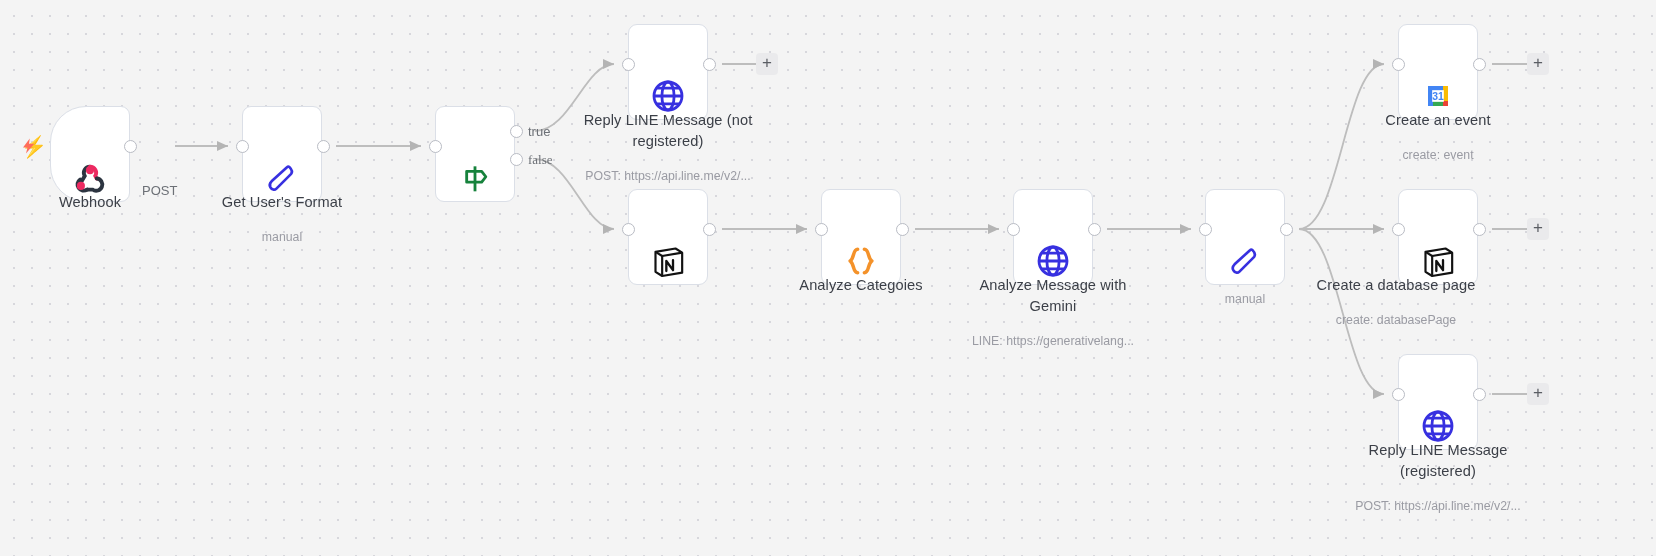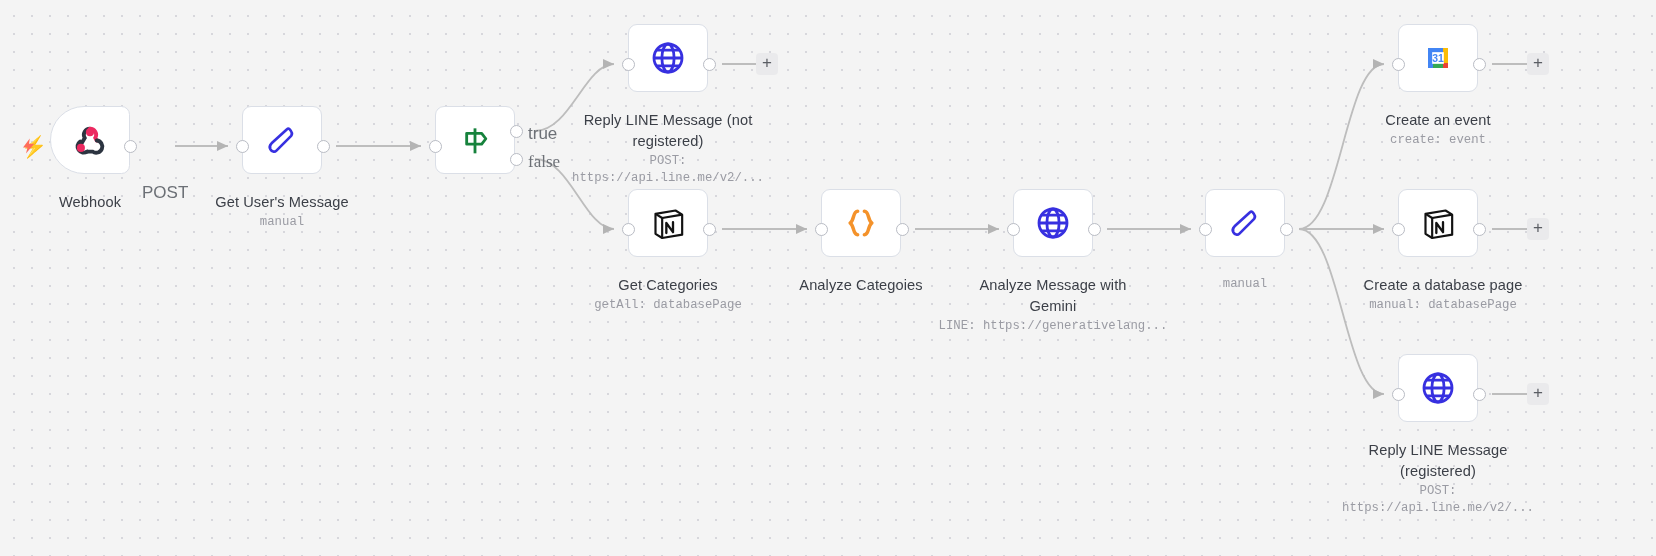--- a/index.html
+++ b/index.html
@@ -23,27 +23,27 @@
   #edges {
     position: absolute;
     left: 0; top: 0;
     width: 1656px;
     height: 556px;
     pointer-events: none;
   }
   .node {
     position: absolute;
     width: 80px;
-    height: 68px;
+    height: 96px;
     background: #ffffff;
     border: 1px solid #dbdfe7;
     border-radius: 9px;
     box-sizing: border-box;
     display: flex;
-    align-items: center;
+    align-items: flex-end;
     justify-content: center;
   }
   .node.trigger {
     border-radius: 36px 9px 9px 36px;
   }
   .node-icon {
     width: 46px;
     height: 46px;
     display: flex;
     align-items: center;
@@ -59,36 +59,35 @@
     font-size: 14.6px;
     line-height: 21px;
     color: #3b3f47;
     letter-spacing: 0.1px;
     white-space: pre-line;
   }
   .node-subtitle {
     font-size: 12.3px;
     line-height: 17px;
     color: #9a9ba3;
-    margin-top: 1px;
+    margin-top: 16px;
     white-space: pre-line;
-    font-family: Liberation Mono, monospace;
   }
   .port {
     position: absolute;
     width: 13px;
     height: 13px;
     border-radius: 50%;
     background: #ffffff;
     border: 1.6px solid #b9bcc4;
     box-sizing: border-box;
   }
   .port-label {
     position: absolute;
-    font-size: 17px;
+    font-size: 13px;
     color: #6c7076;
     white-space: nowrap;
     text-align: right;
   }
   .plus-btn {
     position: absolute;
     width: 22px;
     height: 22px;
     border-radius: 4px;
     background: #eaeaec;
@@ -172,21 +171,21 @@
   <div class="node" style="left:242px; top:106px;">
     <div class="node-icon">
       <svg viewBox="0 0 48 48" width="40" height="40">
         <path d="M33 11 C36 14 37 16 35 19 L17 37 C15 39 12 38 10 35 C8.5 32.5 9.5 30 11.5 28 L30 11 C31.2 9.8 32 10 33 11 Z" fill="none" stroke="#3730e0" stroke-width="3.2" stroke-linejoin="round"></path>
       </svg>
     </div>
   </div>
   <div class="port" style="left:236px; top:140px;"></div>
   <div class="port" style="left:317px; top:140px;"></div>
   <div class="label-wrap" style="left:167px; top:192px;">
-    <div class="node-title">Get User's Message</div>
+    <div class="node-title">Get User's Format</div>
     <div class="node-subtitle">manual</div>
   </div>
 
   <div class="node" style="left:435px; top:106px;">
     <div class="node-icon">
       <svg viewBox="0 0 48 48" width="40" height="40">
         <path d="M24 10 L24 40" stroke="#16823c" stroke-width="3.4" fill="none"></path>
         <path d="M14 16 L32 16 L37 22.5 L32 29 L14 29 Z" fill="none" stroke="#16823c" stroke-width="3.4" stroke-linejoin="round"></path>
       </svg>
     </div>
@@ -220,24 +219,20 @@
       <svg viewBox="0 0 48 48" width="40" height="40">
         <path d="M9 13 L33 9 L41 14 L41 38 L17 42 L9 37 Z" fill="#ffffff" stroke="#121212" stroke-width="2.6" stroke-linejoin="round"></path>
         <path d="M9 13 L17 18 L41 14" fill="none" stroke="#121212" stroke-width="2.6" stroke-linejoin="round"></path>
         <path d="M17 18 L17 42" fill="none" stroke="#121212" stroke-width="2.6"></path>
         <path d="M22 36 L22 24 L30 35 L30 23" fill="none" stroke="#121212" stroke-width="2.8" stroke-linejoin="round" stroke-linecap="round"></path>
       </svg>
     </div>
   </div>
   <div class="port" style="left:622px; top:223px;"></div>
   <div class="port" style="left:703px; top:223px;"></div>
-  <div class="label-wrap" style="left:553px; top:275px;">
-    <div class="node-title">Get Categories</div>
-    <div class="node-subtitle">getAll: databasePage</div>
-  </div>
 
   <div class="node" style="left:821px; top:189px;">
     <div class="node-icon">
       <svg viewBox="0 0 48 48" width="40" height="40">
         <path d="M20 10 C14 10 16 21 11 24 C16 27 14 38 20 38" fill="none" stroke="#f4922a" stroke-width="4.2" stroke-linecap="round" stroke-linejoin="round"></path>
         <path d="M28 10 C34 10 32 21 37 24 C32 27 34 38 28 38" fill="none" stroke="#f4922a" stroke-width="4.2" stroke-linecap="round" stroke-linejoin="round"></path>
       </svg>
     </div>
   </div>
   <div class="port" style="left:815px; top:223px;"></div>
@@ -305,23 +300,23 @@
         <path d="M9 13 L33 9 L41 14 L41 38 L17 42 L9 37 Z" fill="#ffffff" stroke="#121212" stroke-width="2.6" stroke-linejoin="round"></path>
         <path d="M9 13 L17 18 L41 14" fill="none" stroke="#121212" stroke-width="2.6" stroke-linejoin="round"></path>
         <path d="M17 18 L17 42" fill="none" stroke="#121212" stroke-width="2.6"></path>
         <path d="M22 36 L22 24 L30 35 L30 23" fill="none" stroke="#121212" stroke-width="2.8" stroke-linejoin="round" stroke-linecap="round"></path>
       </svg>
     </div>
   </div>
   <div class="port" style="left:1392px; top:223px;"></div>
   <div class="port" style="left:1473px; top:223px;"></div>
   <div class="plus-btn" style="left:1527px; top:218px;">+</div>
-  <div class="label-wrap" style="left:1328px; top:275px;">
+  <div class="label-wrap" style="left:1281px; top:275px;">
     <div class="node-title">Create a database page</div>
-    <div class="node-subtitle">manual: databasePage</div>
+    <div class="node-subtitle">create: databasePage</div>
   </div>
 
   <div class="node" style="left:1398px; top:354px;">
     <div class="node-icon">
       <svg viewBox="0 0 48 48" width="42" height="42">
         <circle cx="24" cy="24" r="16" fill="none" stroke="#3730e0" stroke-width="3.2"></circle>
         <ellipse cx="24" cy="24" rx="7" ry="16" fill="none" stroke="#3730e0" stroke-width="3.2"></ellipse>
         <path d="M8 24 H40 M10.5 15 H37.5 M10.5 33 H37.5" stroke="#3730e0" stroke-width="3.2" fill="none"></path>
       </svg>
     </div>

